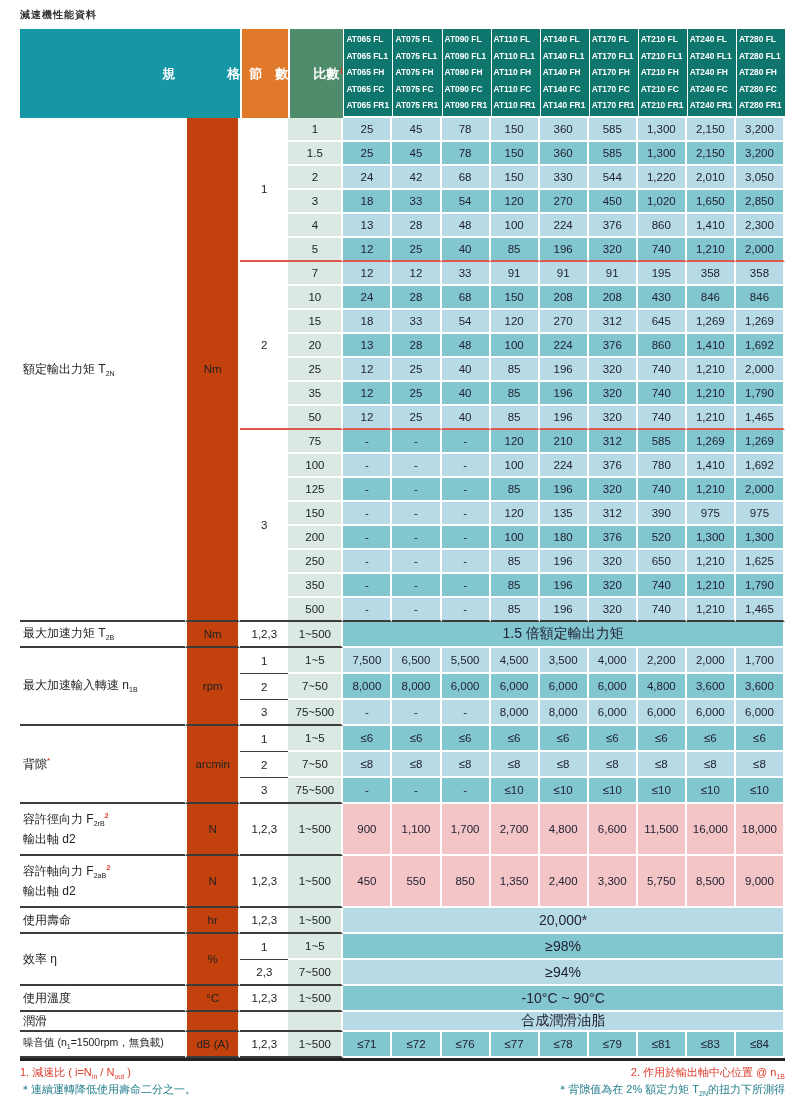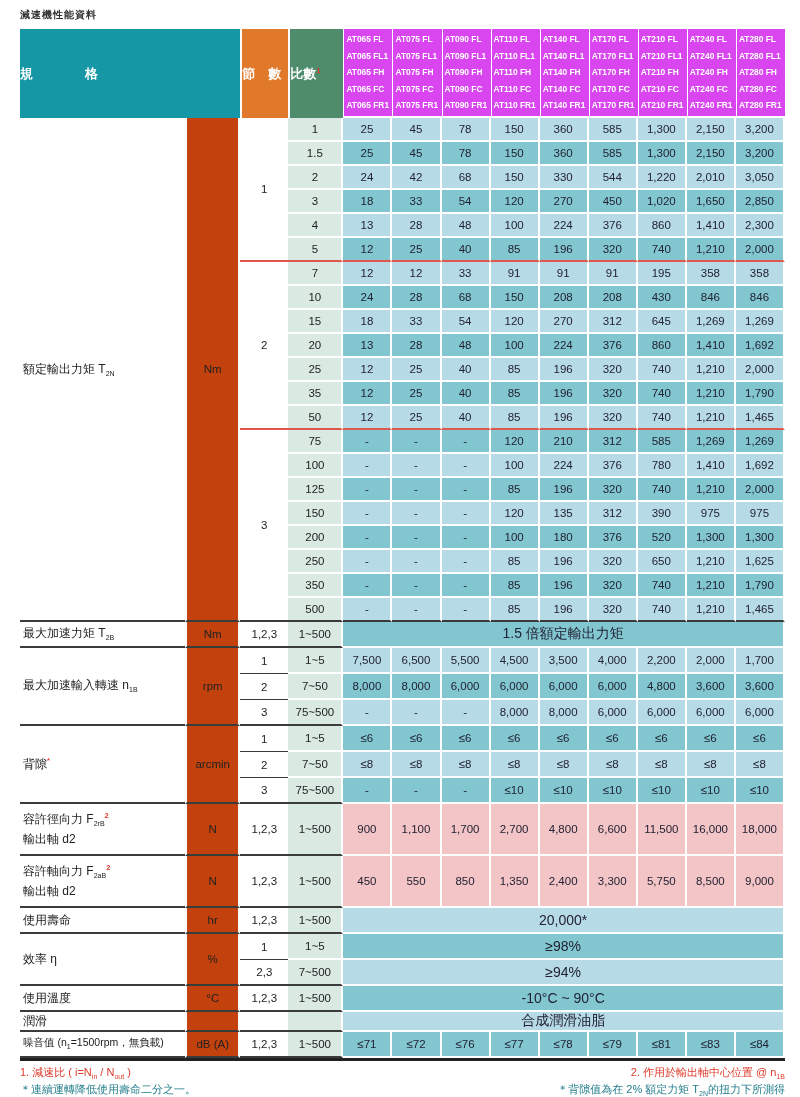--- a/index.html
+++ b/index.html
@@ -2,25 +2,25 @@
 <html><head>
 <meta charset="utf-8">
 <style>
   html,body{margin:0;padding:0;background:#fff;}
   body{width:800px;font-family:"Liberation Sans","DejaVu Sans",sans-serif;color:#222;}
   .title{padding:8px 0 7px 20px;font-size:10px;font-weight:bold;color:#333;letter-spacing:1px;}
   table{border-collapse:separate;border-spacing:0;table-layout:fixed;margin-left:20px;width:765px;border-bottom:3px solid #222;}
   th,td{padding:0;overflow:hidden;}
   
   thead th{height:87px;vertical-align:middle;}
-  .hd{color:#fff;font-weight:bold;font-size:13px;text-align:left;}
+  .hd{color:#fff;font-weight:bold;font-size:13px;text-align:right;}
   .hd-spec{background:#1597A6;}
   .hd-stage{background:#E1792B;border-left:2px solid #fff;}
   .hd-ratio{background:#4E8C6B;border-left:2px solid #fff;}
-  .model-th{background:#d946ef;color:#fff;font-weight:bold;font-size:8.4px;text-align:left;border-left:1px solid #fff;border-bottom:2px solid #fff;vertical-align:middle;}
+  .model-th{background:#0f766e;color:#fff;font-weight:bold;font-size:8.4px;text-align:left;border-left:1px solid #fff;border-bottom:2px solid #fff;vertical-align:middle;}
   .model-line{line-height:16.4px;padding-left:2px;white-space:nowrap;}
   
   td{font-size:11.5px;text-align:center;vertical-align:middle;}
   .lbl{background:#fff;text-align:left;padding-left:3px;font-size:12px;color:#222;}
   .lbl-line{line-height:1.5;}
   .lbl-small{font-size:10.5px;white-space:nowrap;}
   .unit{background:#c2410c;border-left:2px solid #fff;border-right:2px solid #fff;font-size:11.5px;}
   .stage{background:#fff;font-size:11.5px;}
   .ratio{background:#DAEAE3;border-right:2px solid #fff;border-bottom:2px solid #fff;}
   .val{border-right:2px solid #fff;border-bottom:2px solid #fff;color:#223;}

